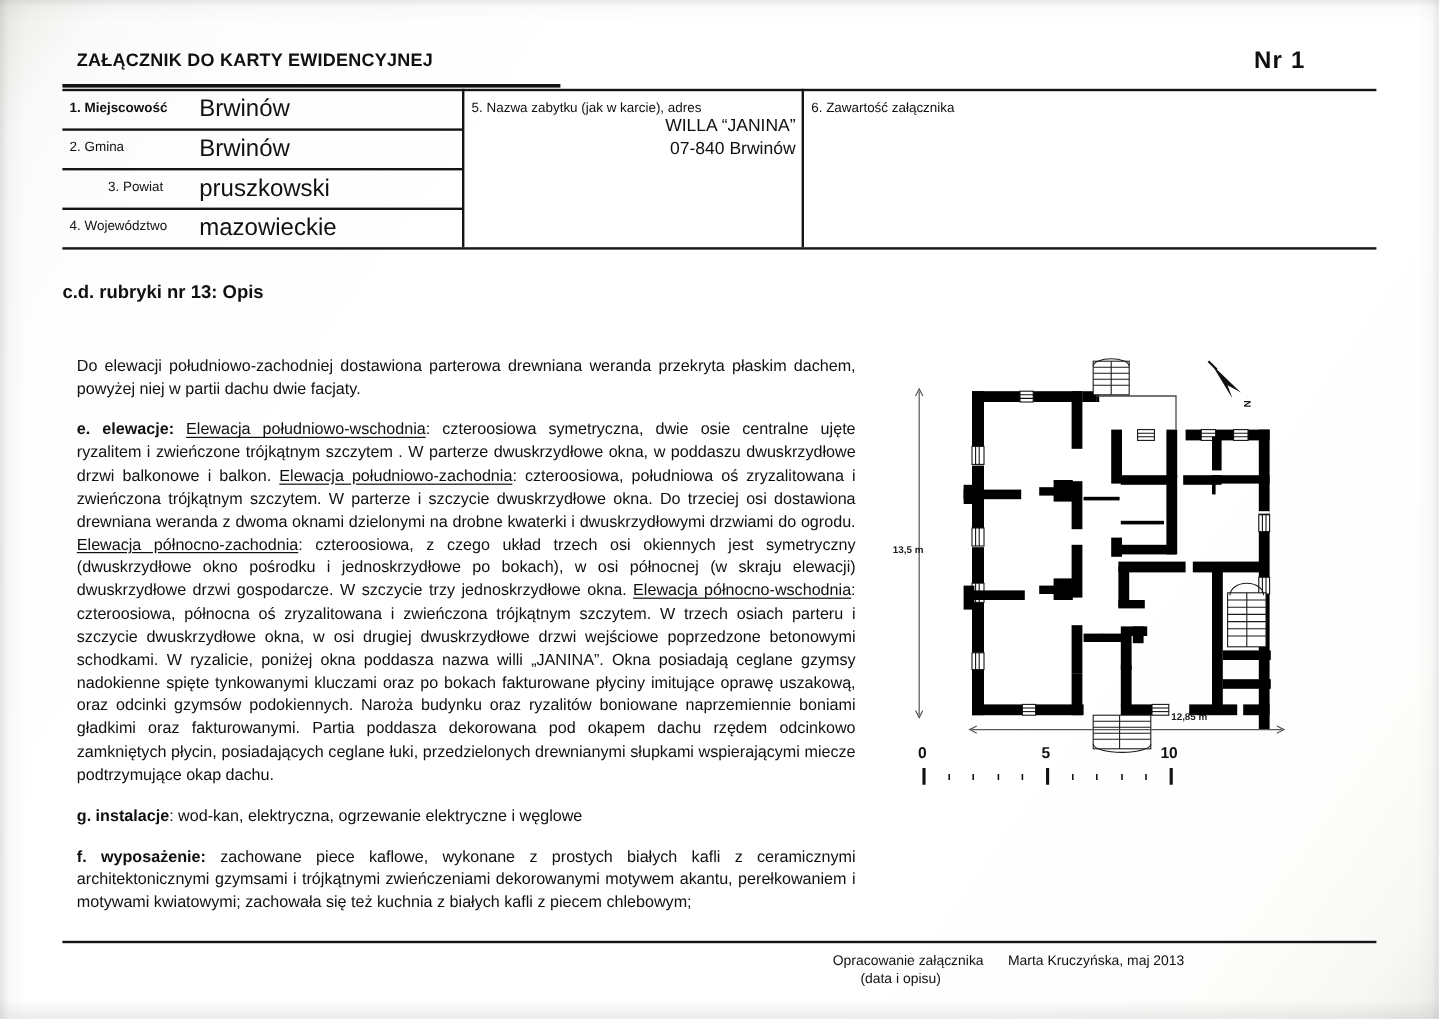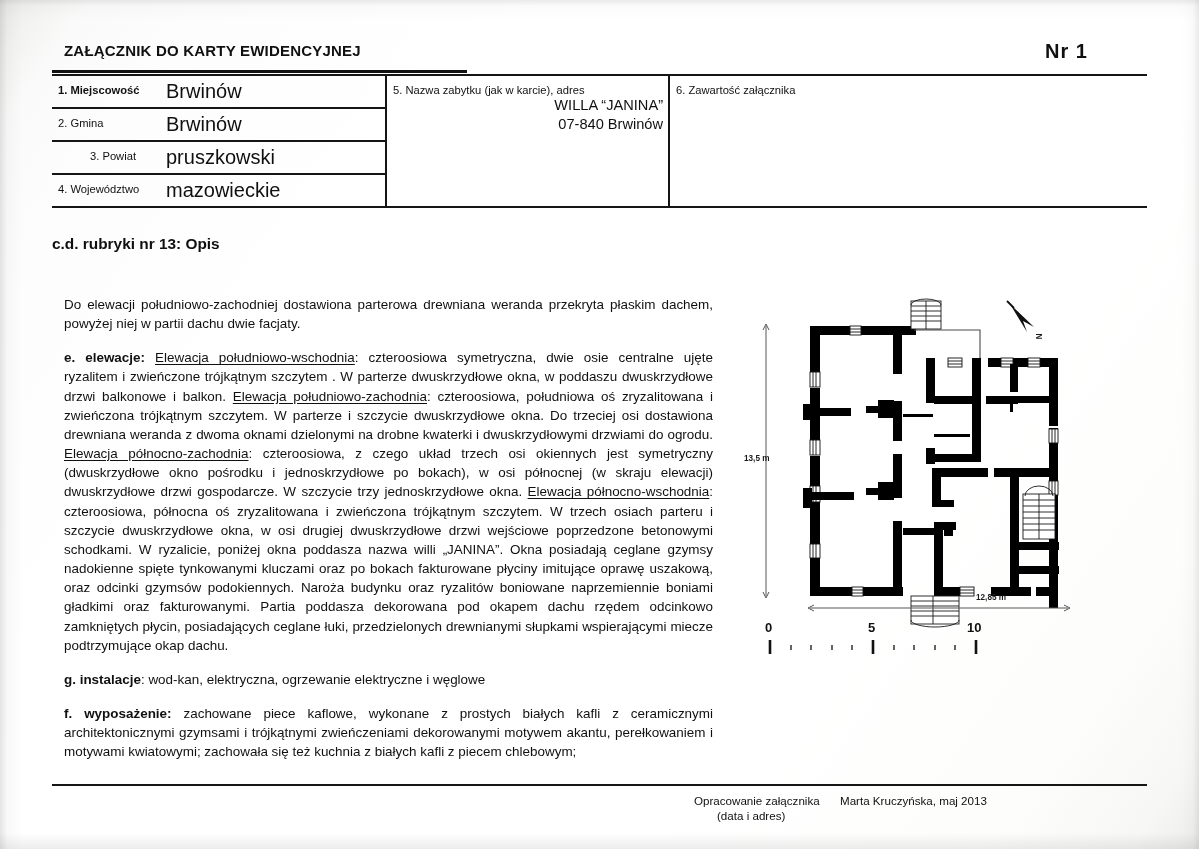--- a/index.html
+++ b/index.html
@@ -335,16 +335,16 @@
     <div class="dimlabel" style="left:228px;top:297px;">12,85 m</div>
     <div class="dimlabel" style="left:288px;top:36px;transform:rotate(90deg);">N</div>
 
     <div class="scale-num" style="left:17px;top:324px;">0</div>
     <div class="scale-num" style="left:120px;top:324px;">5</div>
     <div class="scale-num" style="left:219px;top:324px;">10</div>
   </div>
 
   <div class="foot-rule"></div>
   <div class="foot foot-a">Opracowanie załącznika</div>
-  <div class="foot foot-b">(data i adres)</div>
+  <div class="foot foot-b">(data i opisu)</div>
   <div class="foot foot-c">Marta Kruczyńska, maj 2013</div>
 
 </div>
 
 </body></html>

